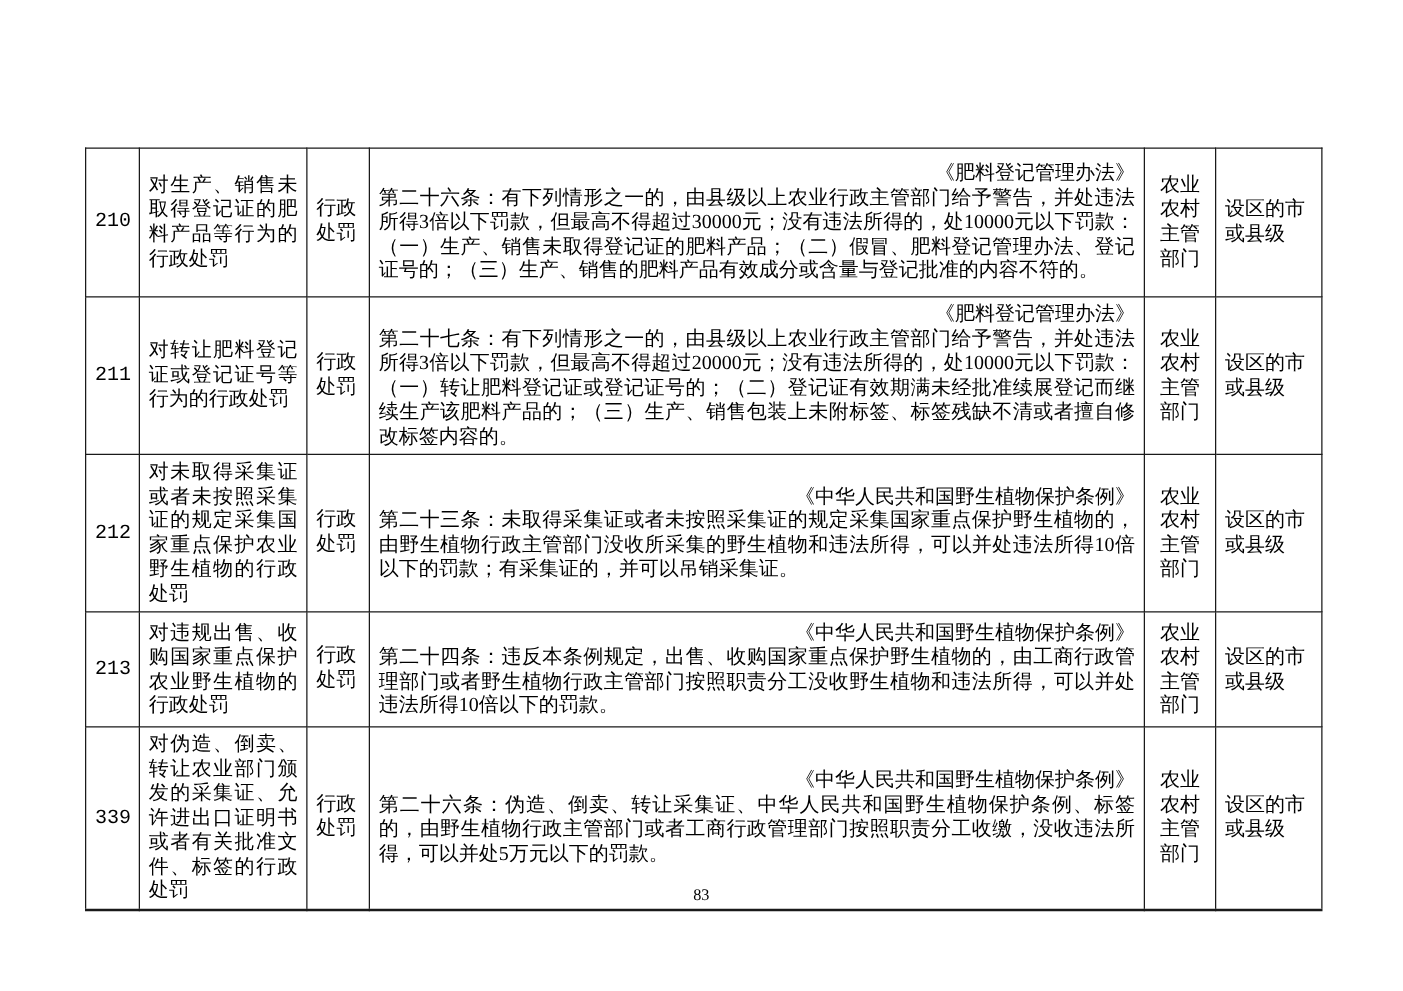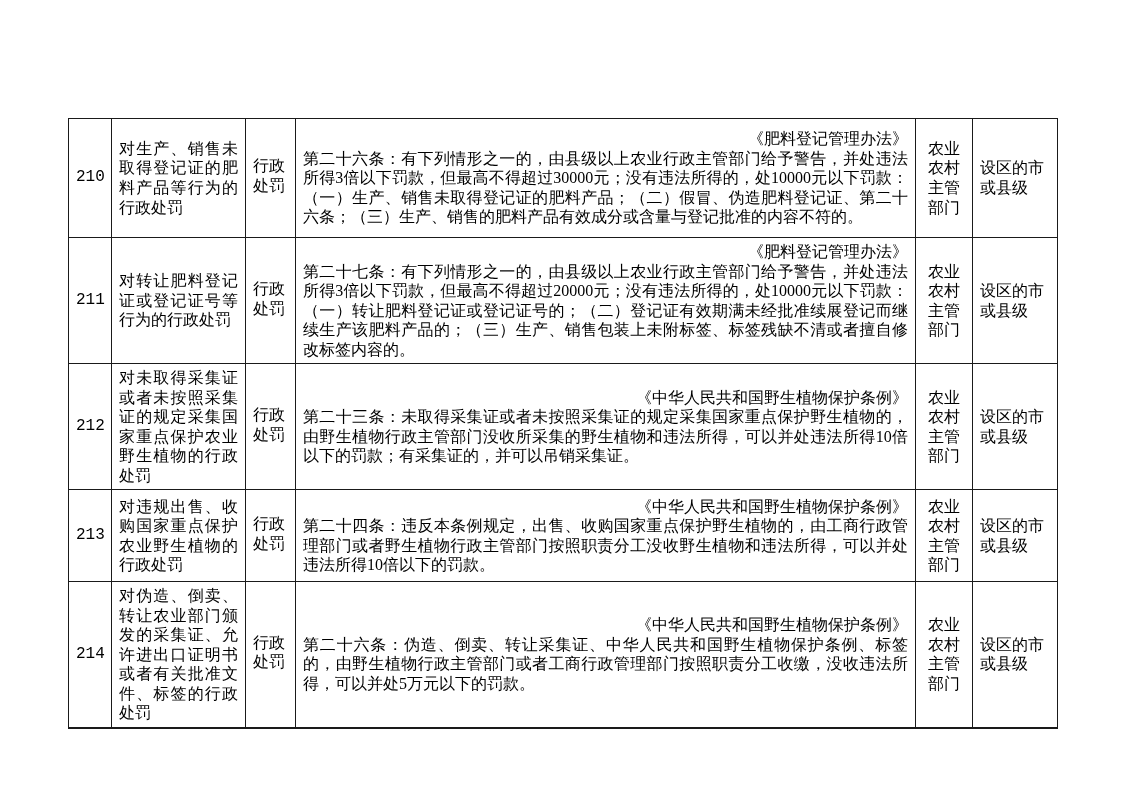--- a/index.html
+++ b/index.html
@@ -108,21 +108,21 @@
       <col class="c-dept">
       <col class="c-level">
     </colgroup>
     <tbody id="table-body">
     <tr class="row-0">
       <td class="cell-id">210</td>
       <td class="cell-name">对生产、销售未取得登记证的肥料产品等行为的行政处罚</td>
       <td class="cell-type">行政处罚</td>
       <td class="cell-basis">
         <div class="basis-title">《肥料登记管理办法》</div>
-        <div class="basis-text">第二十六条：有下列情形之一的，由县级以上农业行政主管部门给予警告，并处违法所得3倍以下罚款，但最高不得超过30000元；没有违法所得的，处10000元以下罚款：（一）生产、销售未取得登记证的肥料产品；（二）假冒、伪造肥料登记证、第二十六条；（三）生产、销售的肥料产品有效成分或含量与登记批准的内容不符的。</div>
+        <div class="basis-text">第二十六条：有下列情形之一的，由县级以上农业行政主管部门给予警告，并处违法所得3倍以下罚款，但最高不得超过30000元；没有违法所得的，处10000元以下罚款：（一）生产、销售未取得登记证的肥料产品；（二）假冒、肥料登记管理办法、登记证号的；（三）生产、销售的肥料产品有效成分或含量与登记批准的内容不符的。</div>
       </td>
       <td class="cell-dept">农业农村主管部门</td>
       <td class="cell-level">设区的市或县级</td>
     </tr>
 
     <tr class="row-1">
       <td class="cell-id">211</td>
       <td class="cell-name">对转让肥料登记证或登记证号等行为的行政处罚</td>
       <td class="cell-type">行政处罚</td>
       <td class="cell-basis">
@@ -151,27 +151,28 @@
       <td class="cell-type">行政处罚</td>
       <td class="cell-basis">
         <div class="basis-title">《中华人民共和国野生植物保护条例》</div>
         <div class="basis-text">第二十四条：违反本条例规定，出售、收购国家重点保护野生植物的，由工商行政管理部门或者野生植物行政主管部门按照职责分工没收野生植物和违法所得，可以并处违法所得10倍以下的罚款。</div>
       </td>
       <td class="cell-dept">农业农村主管部门</td>
       <td class="cell-level">设区的市或县级</td>
     </tr>
 
     <tr class="row-4">
-      <td class="cell-id">214</td>
+      <td class="cell-id">339</td>
       <td class="cell-name">对伪造、倒卖、转让农业部门颁发的采集证、允许进出口证明书或者有关批准文件、标签的行政处罚</td>
       <td class="cell-type">行政处罚</td>
       <td class="cell-basis">
         <div class="basis-title">《中华人民共和国野生植物保护条例》</div>
         <div class="basis-text">第二十六条：伪造、倒卖、转让采集证、中华人民共和国野生植物保护条例、标签的，由野生植物行政主管部门或者工商行政管理部门按照职责分工收缴，没收违法所得，可以并处5万元以下的罚款。</div>
       </td>
       <td class="cell-dept">农业农村主管部门</td>
       <td class="cell-level">设区的市或县级</td>
     </tr>
   </tbody>
   </table>
 
+  <div class="footer-page-number">83</div>
 
 </div>
 
 </body></html>

